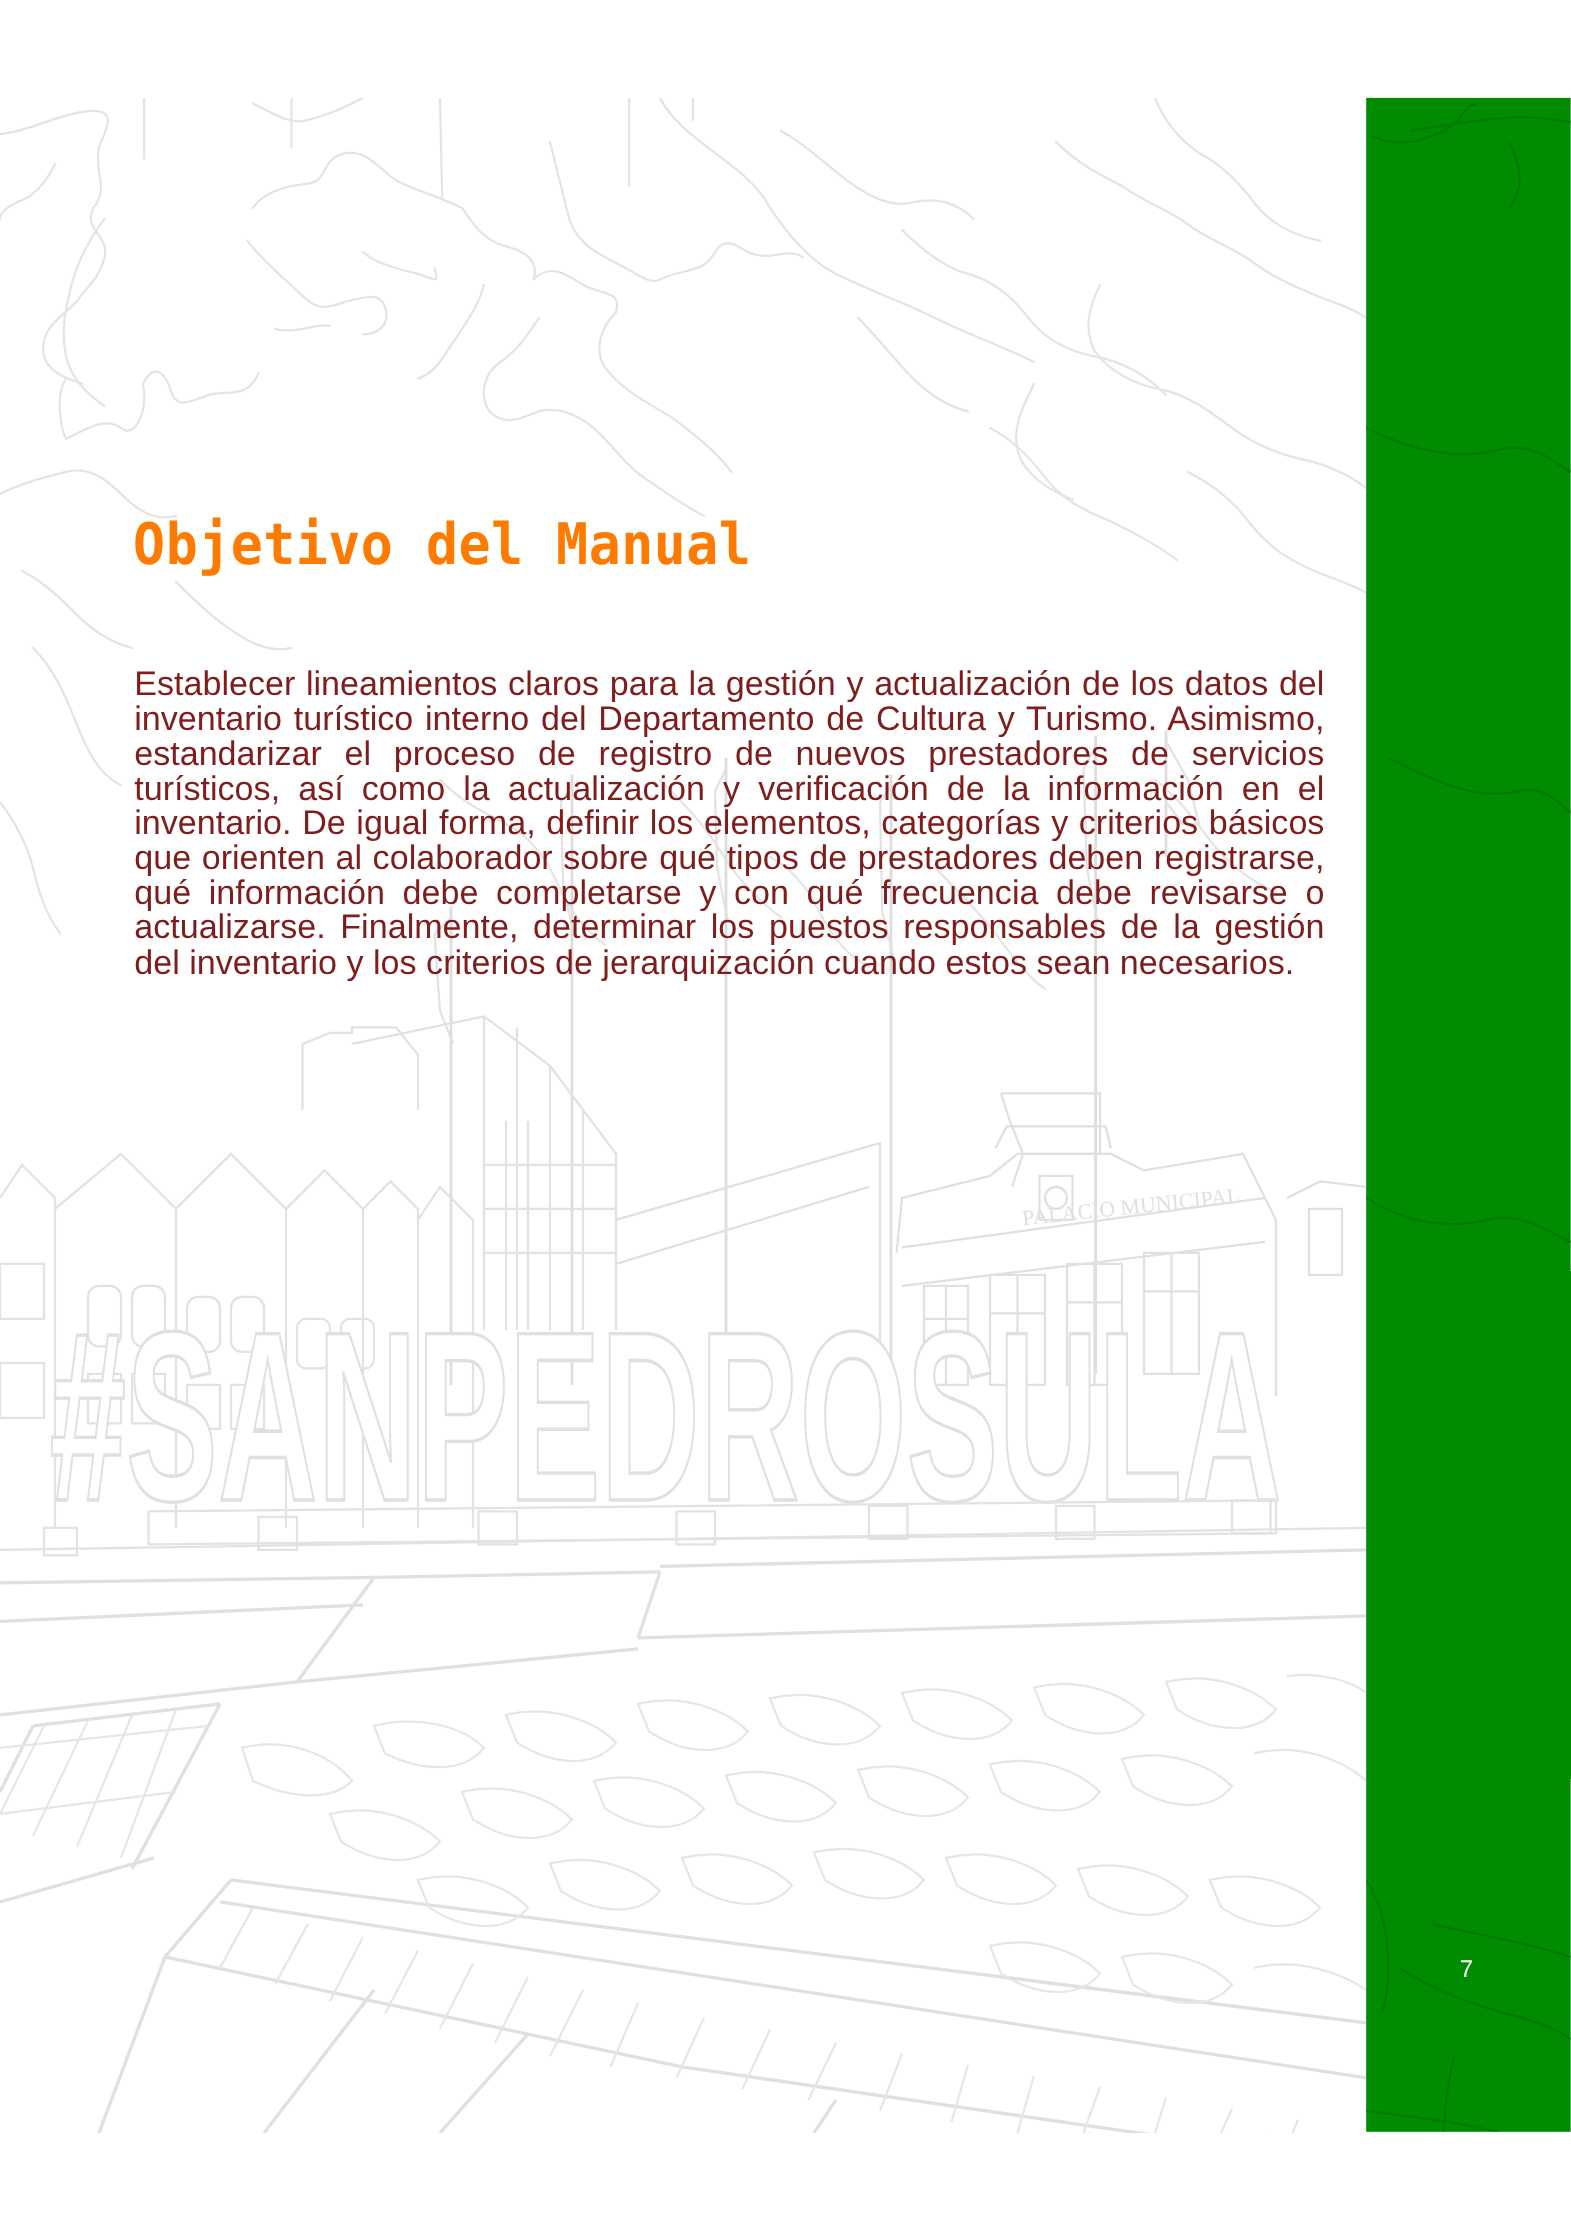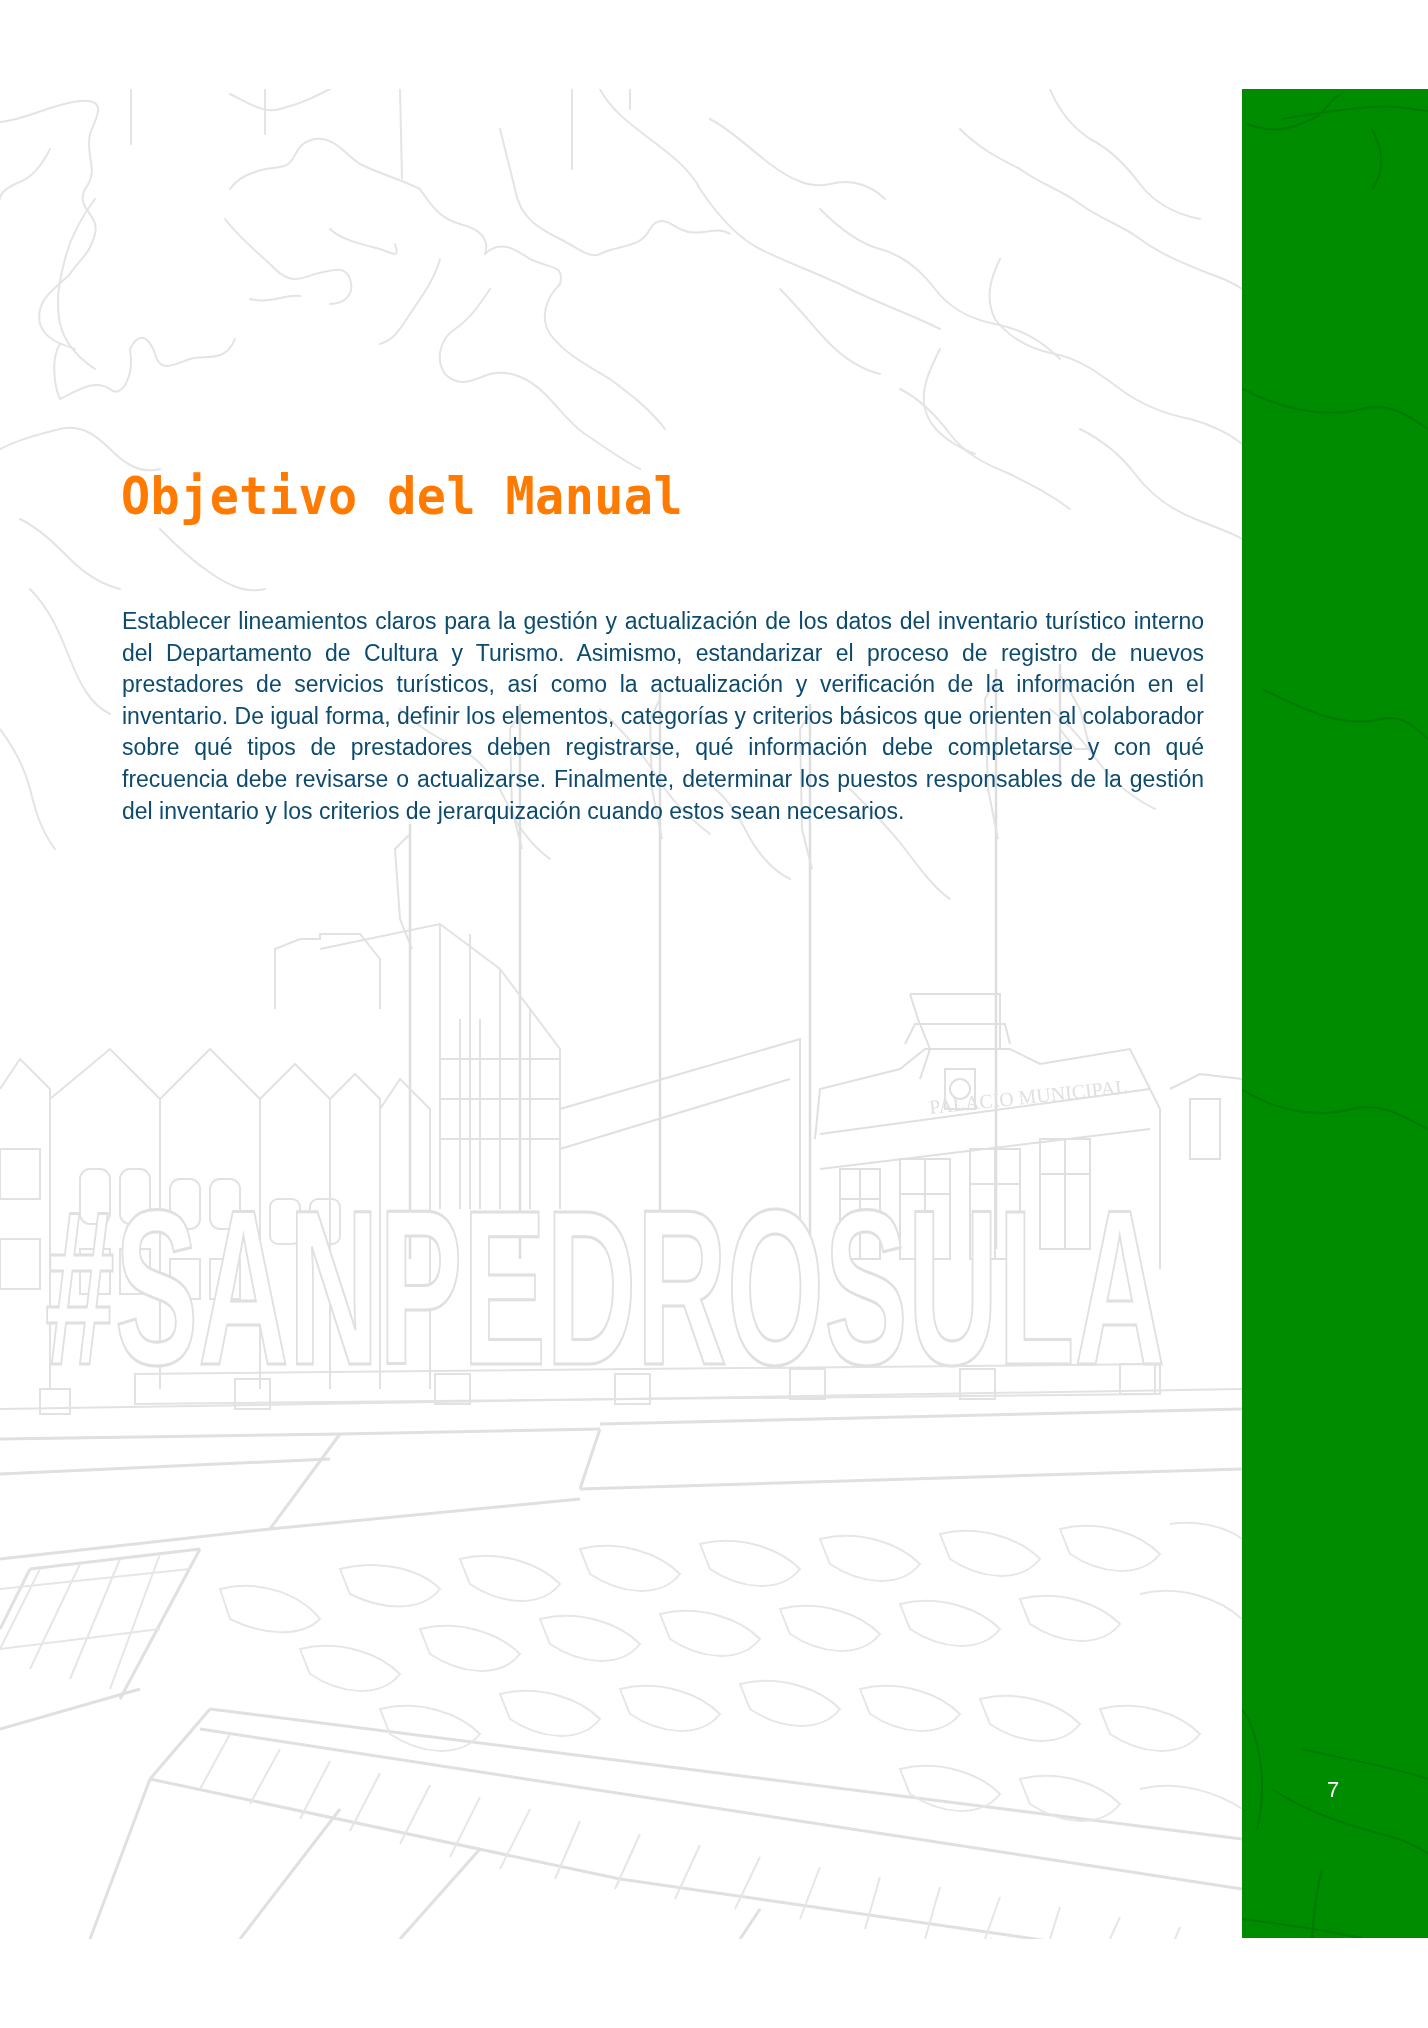--- a/index.html
+++ b/index.html
@@ -68,23 +68,23 @@
       z-index: 2;
       transform: scaleX(0.93);
       transform-origin: left center;
     }
     .body-text {
       position: absolute;
       left: 122px;
       top: 606px;
       width: 1082px;
       margin: 0;
-      color: #0c4a6e;
+      color: #7f1d1d;
       font-family: "Liberation Sans", sans-serif;
-      font-size: 23px;
+      font-size: 31px;
       line-height: 31.6px;
       text-align: justify;
       text-align-last: left;
       z-index: 2;
     }
   </style>
 </head>
 <body>
 
 <div class="bg-art">

